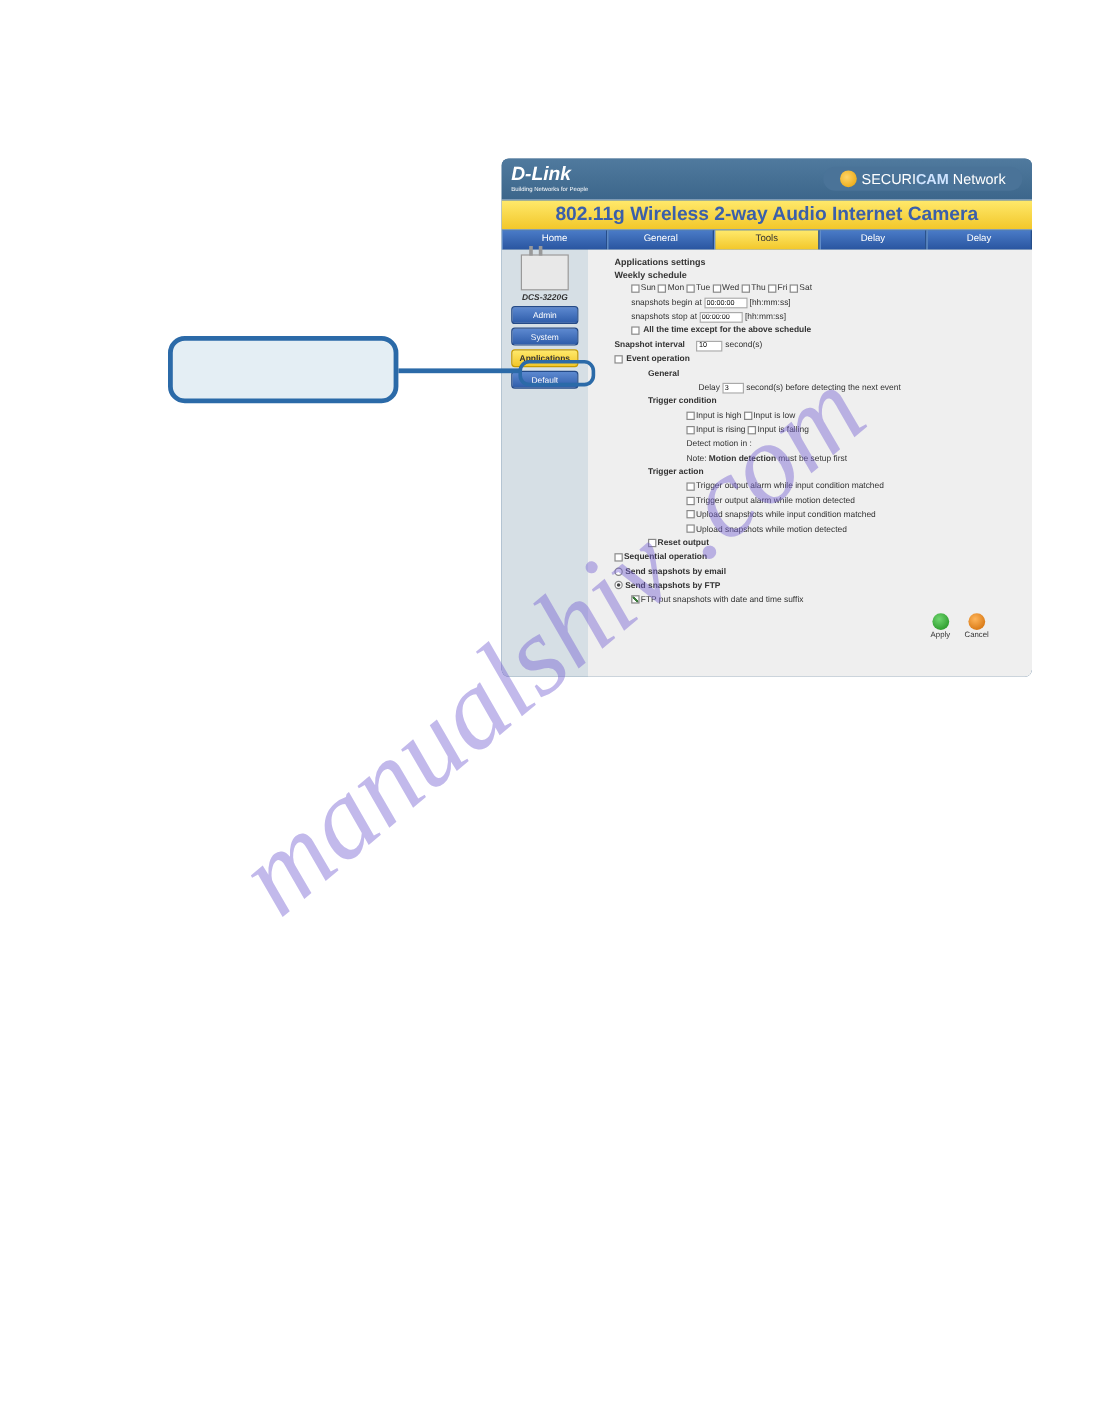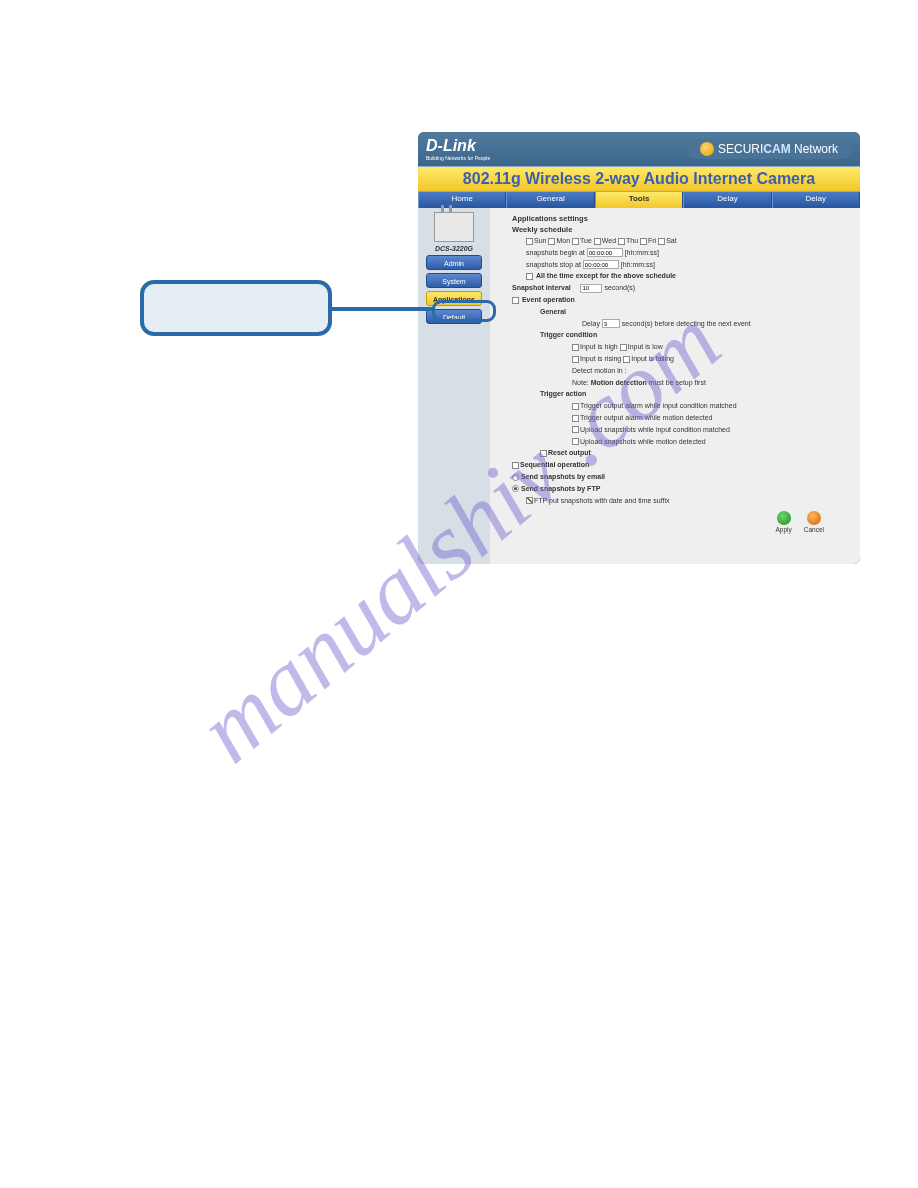--- a/index.html
+++ b/index.html
@@ -10,21 +10,21 @@
 .router-window { position: absolute; left: 418px; top: 132px; width: 442px; height: 432px; background: linear-gradient(180deg,#3d6a8f 0%, #2e5b82 100%); border-radius: 6px; overflow: hidden; }
 .rw-header { height: 34px; display: flex; align-items: center; padding: 0 8px; background: linear-gradient(180deg,#507a9e 0%, #3c668b 100%); }
 .rw-logo { color: #fff; font-weight: bold; font-size: 16px; font-style: italic; }
 .rw-logo small { display: block; font-size: 5px; font-style: normal; font-weight: normal; }
 .rw-securicam { margin-left: auto; background: #4a7398; border-radius: 14px; padding: 3px 14px; font-size: 12px; color: #fff; display: flex; align-items: flex-end; gap: 4px; }
 .rw-securicam .icon { width: 14px; height: 14px; border-radius: 50%; background: radial-gradient(circle at 40% 40%, #ffd56a, #e9a000); display: inline-block; }
 .rw-securicam b { color: #cfe4ff; }
 .rw-sub { background: linear-gradient(180deg,#ffe96b,#f2c72a); text-align: center; font-size: 16px; color: #3b5faa; font-weight: bold; padding: 3px 0; border-top: 1px solid #8fa9bf; border-bottom: 1px solid #8fa9bf; }
 .rw-tabs { display: flex; height: 16px; justify-content: space-between; }
 .rw-tab { flex: 1; font-size: 8px; text-align: center; line-height: 14px; color: #fff; background: linear-gradient(180deg,#4a7bc7,#2955a0); border-right: 1px solid #264d8a; border-left: 1px solid #6a95d4; }
-.rw-tab.active { background: linear-gradient(180deg,#ffe96b,#f2c72a); color: #333; font-weight: bold; }
+.rw-tab.active { background: linear-gradient(180deg,#ffe96b,#f2c72a); color: #333; font-weight: normal; }
 .rw-body { display: flex; height: calc(100% - 34px - 20px - 16px); }
 .rw-sidebar { width: 72px; background: #d6dfe5; display: flex; flex-direction: column; align-items: center; padding-top: 4px; gap: 3px; }
 .rw-cam { width: 40px; height: 30px; background: #e8e8e8; border: 1px solid #999; position: relative; }
 .rw-cam::before { content: ''; position: absolute; top: -8px; left: 6px; width: 3px; height: 8px; background: #999; }
 .rw-cam::after { content: ''; position: absolute; top: -8px; left: 14px; width: 3px; height: 8px; background: #999; }
 .rw-model { font-size: 7px; font-weight: bold; font-style: italic; color: #333; }
 .rw-btn { width: 56px; height: 15px; font-size: 7px; color: #fff; background: linear-gradient(180deg,#5d89d0,#2f5daa); border-radius: 3px; text-align: center; line-height: 15px; border: 1px solid #244a87; cursor: pointer; }
 .rw-btn.active { background: linear-gradient(180deg,#ffe96b,#f2c72a); color: #333; font-weight: bold; border-color: #c79b00; }
 .rw-main { flex: 1; background: #efefef; padding: 4px 22px; font-size: 7px; color: #333; overflow: hidden; }
 .rw-main h4 { font-size: 7.5px; font-weight: bold; margin: 2px 0; }

